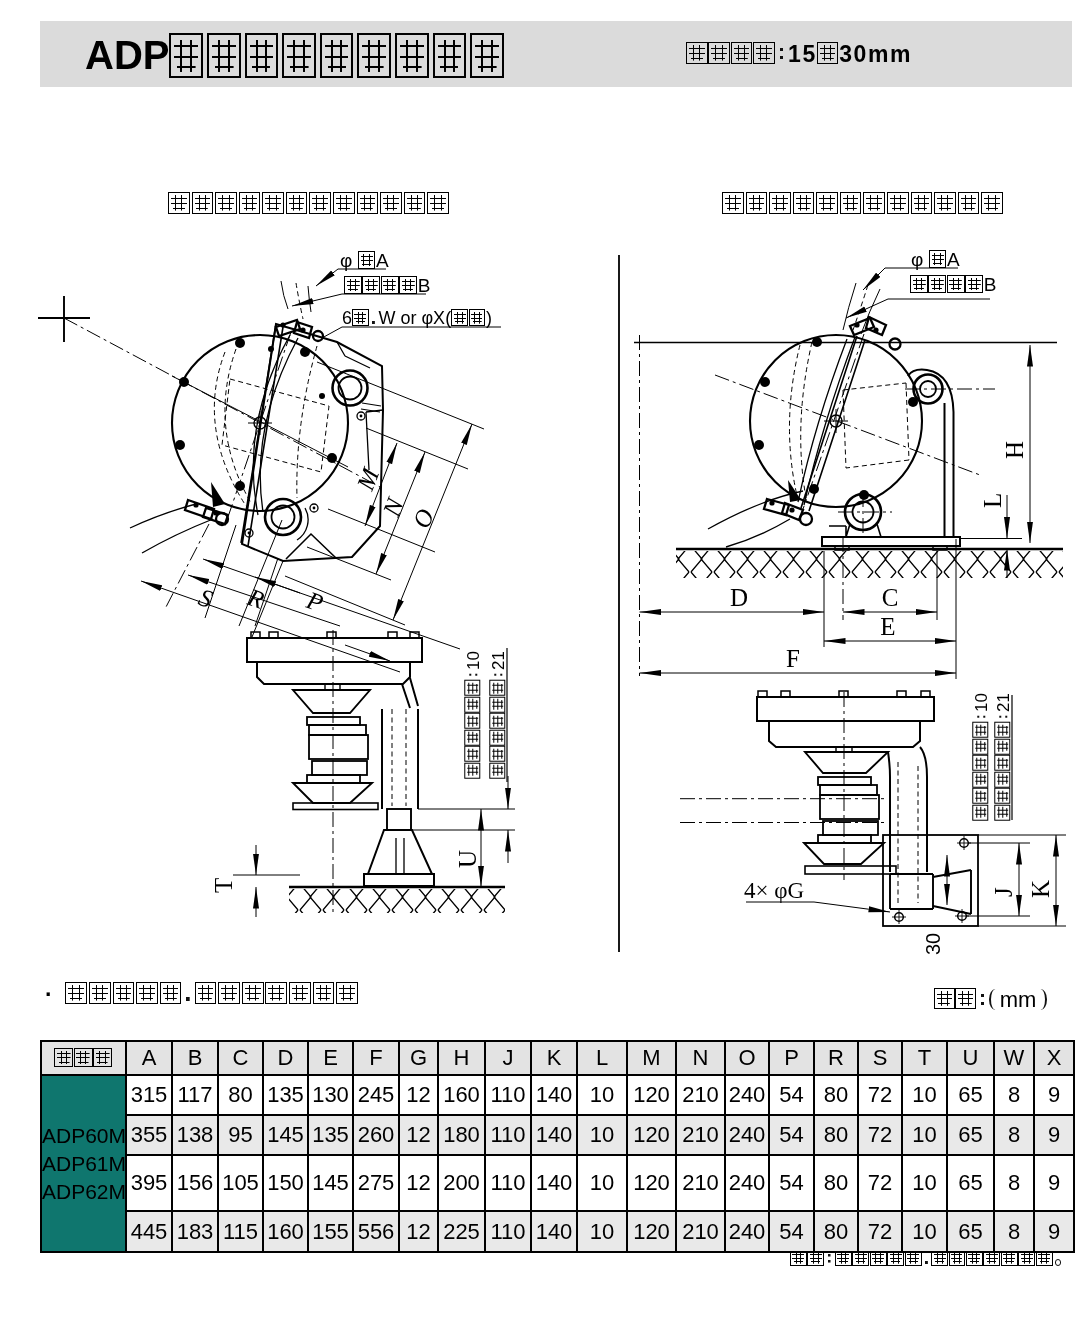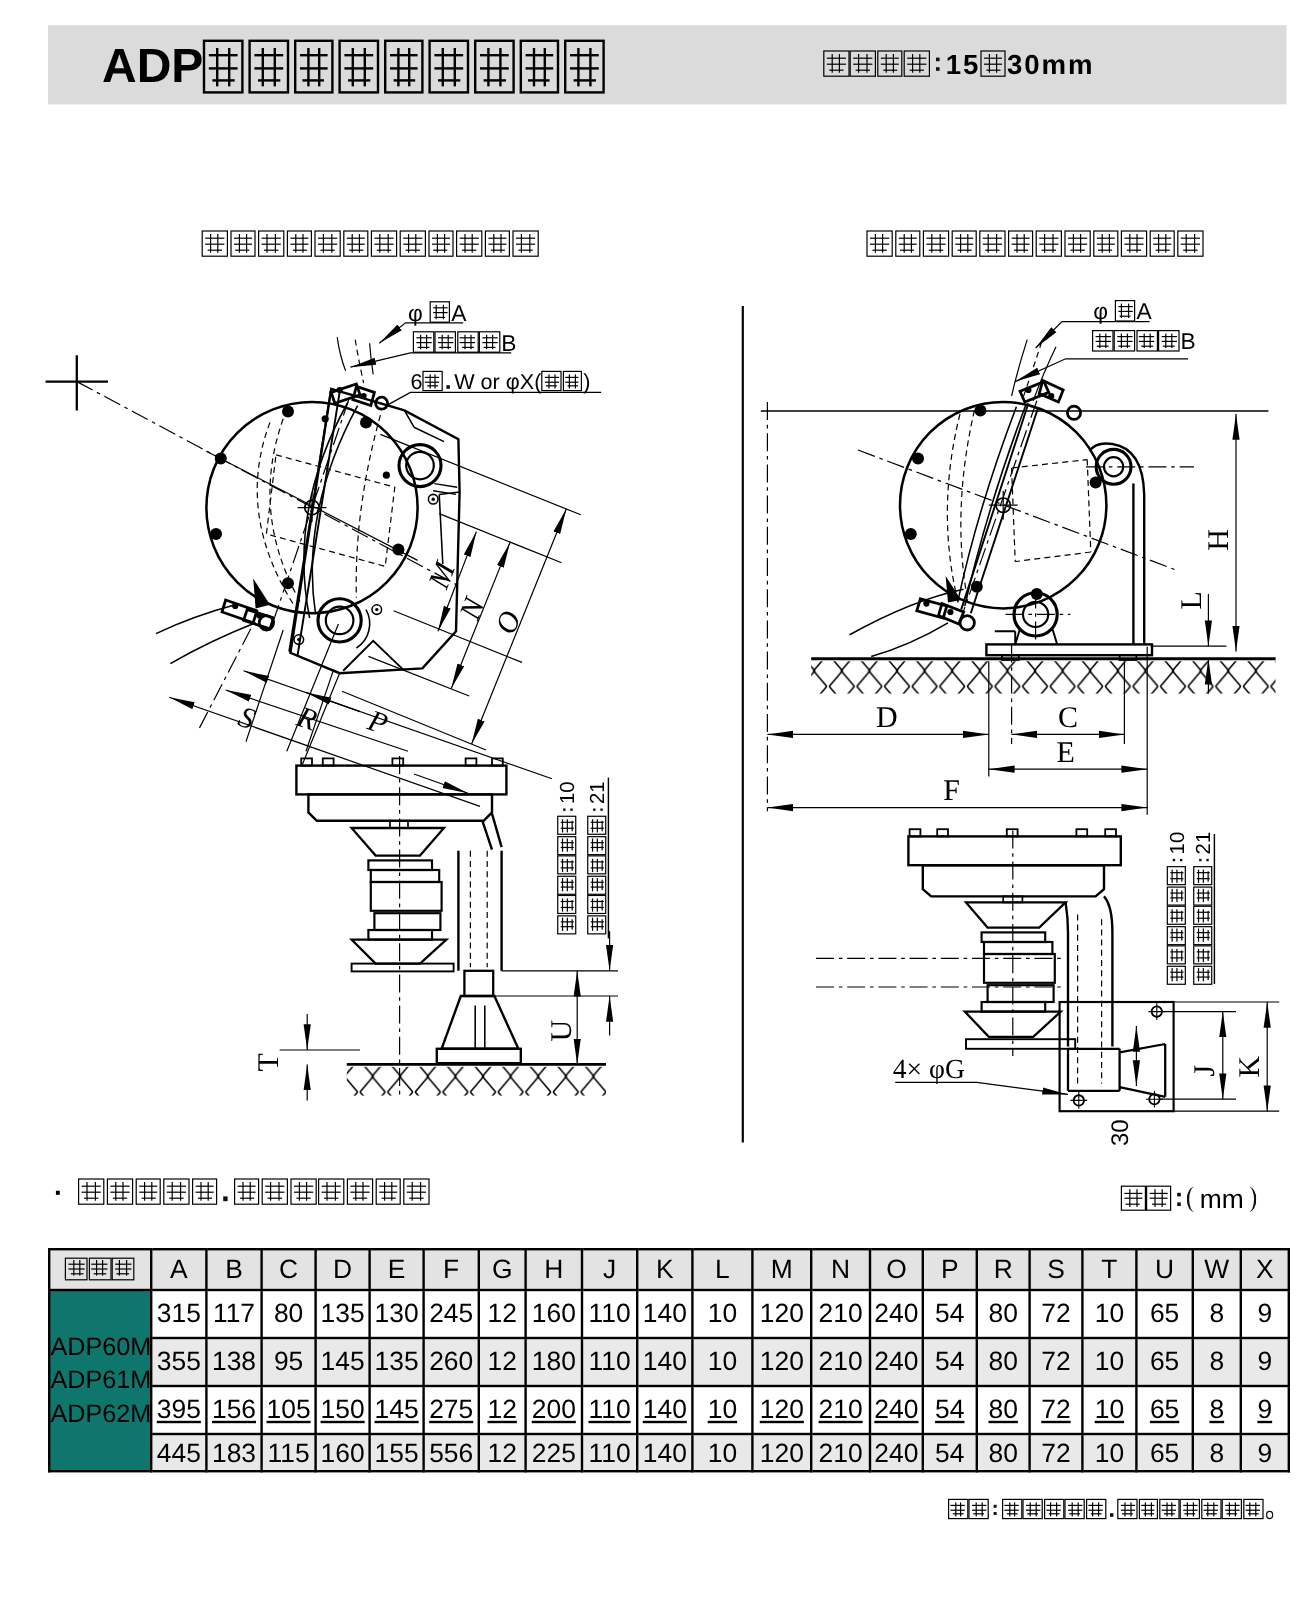--- a/index.html
+++ b/index.html
@@ -518,21 +518,21 @@
         <td>210</td>
         <td>240</td>
         <td>54</td>
         <td>80</td>
         <td>72</td>
         <td>10</td>
         <td>65</td>
         <td>8</td>
         <td>9</td>
       </tr>
-<tr style="height:40px;text-decoration:underline;">
+<tr style="height:56px;">
         <td>395</td>
         <td>156</td>
         <td>105</td>
         <td>150</td>
         <td>145</td>
         <td>275</td>
         <td>12</td>
         <td>200</td>
         <td>110</td>
         <td>140</td>
@@ -541,21 +541,21 @@
         <td>210</td>
         <td>240</td>
         <td>54</td>
         <td>80</td>
         <td>72</td>
         <td>10</td>
         <td>65</td>
         <td>8</td>
         <td>9</td>
       </tr>
-<tr style="height:31px;background:#e9e9e9;padding-left:28px;">
+<tr style="height:41px;background:#e9e9e9;padding-left:28px;">
         <td>445</td>
         <td>183</td>
         <td>115</td>
         <td>160</td>
         <td>155</td>
         <td>556</td>
         <td>12</td>
         <td>225</td>
         <td>110</td>
         <td>140</td>

